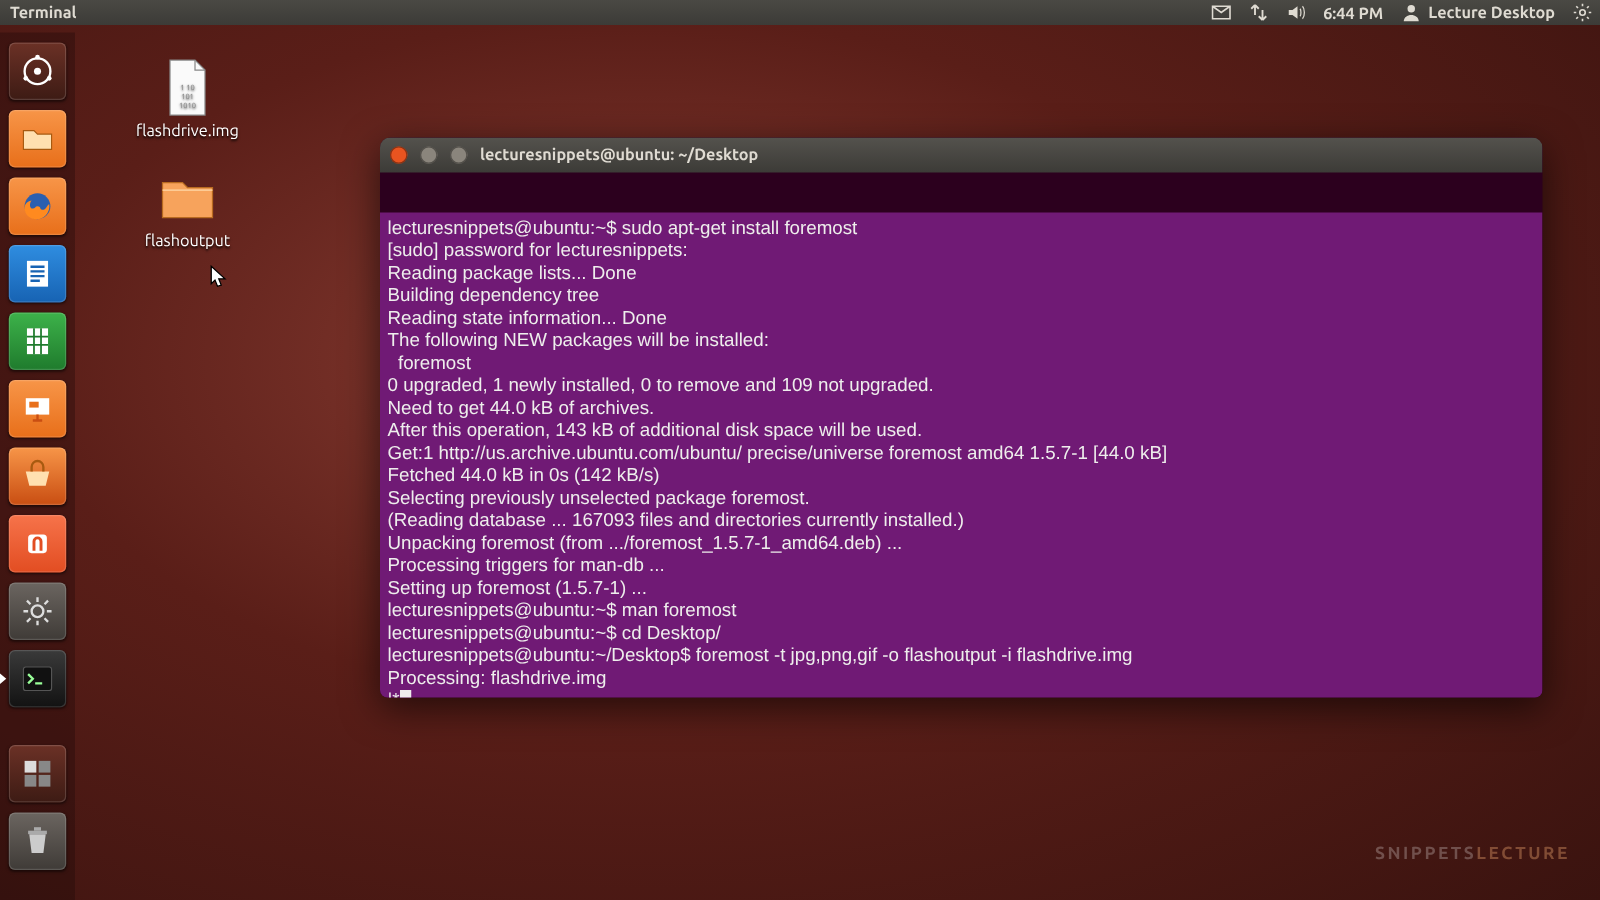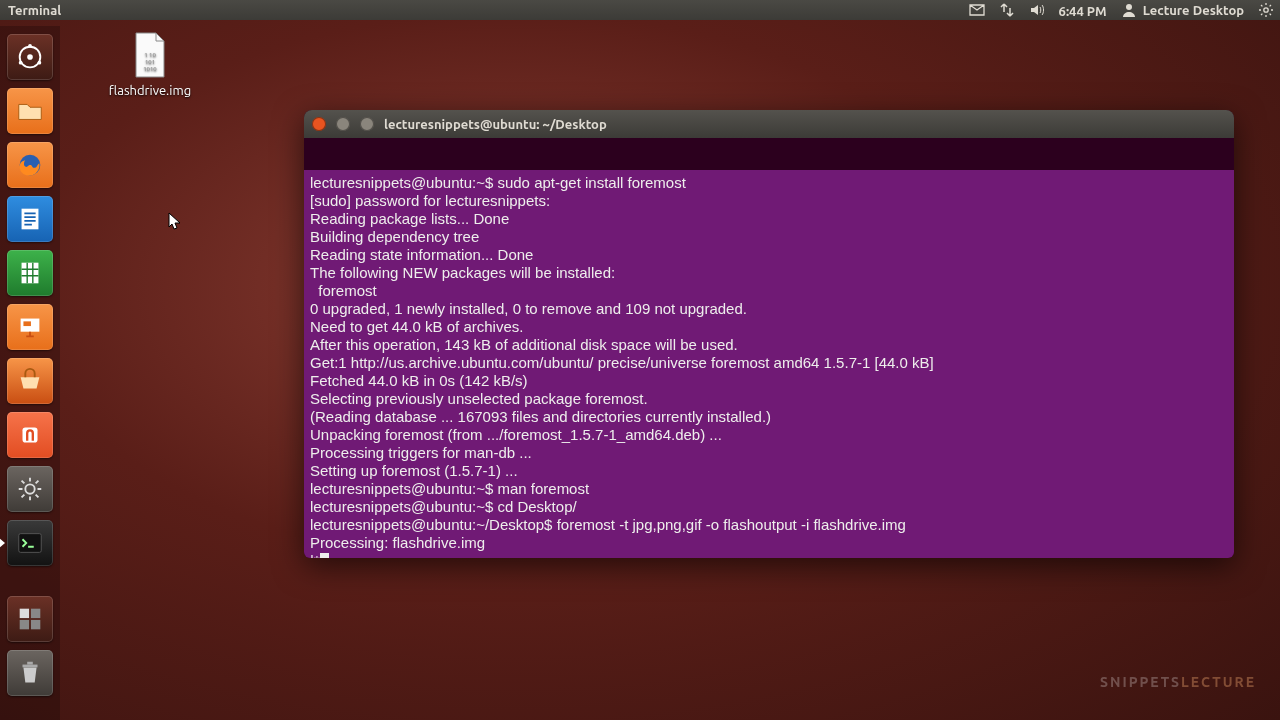--- a/index.html
+++ b/index.html
@@ -240,31 +240,40 @@
         <svg viewBox="0 0 32 32">
           <path d="M9 10h14l-2 16H11z" fill="#ccc"></path>
           <rect x="8" y="7" width="16" height="3" fill="#aaa"></rect>
           <rect x="13" y="4" width="6" height="3" fill="#aaa"></rect>
         </svg>
       </div>
     </div>
 </div>
 
 <div class="desktop">
-  <div class="dicon" style="left:30px; top:5px;">
+  <div class="dicon" style="left:30px; top:20px;">
     <div class="glyph">
       <svg viewBox="0 0 48 48">
           <path d="M10 2h20l8 8v36H10z" fill="#fafafa" stroke="#888"></path>
           <path d="M30 2v8h8" fill="none" stroke="#888"></path>
           <text x="24" y="26" font-size="6" fill="#888" text-anchor="middle">1 10</text>
           <text x="24" y="33" font-size="6" fill="#888" text-anchor="middle">101</text>
           <text x="24" y="40" font-size="6" fill="#888" text-anchor="middle">1010</text>
         </svg>
     </div>
     <div>flashdrive.img</div>
+  </div>
+  <div class="dicon" style="left:30px; top:108px;">
+    <div class="glyph">
+      <svg viewBox="0 0 48 48">
+          <path d="M4 12h16l4 4h20v24H4z" fill="#f7a35c" stroke="#b86a20"></path>
+          <path d="M4 18h40" stroke="#ffd9a8"></path>
+        </svg>
+    </div>
+    <div>flashoutput</div>
   </div>
 
   <div class="cursor" style="left:108px; top:186px;">
     <svg viewBox="0 0 14 20">
         <path d="M1 1v14l3-3 2 5 3-1-2-5h5z"></path>
       </svg>
   </div>
 
   <div class="watermark">
     <span>SNIPPETS</span><span class="snip">LECTURE</span>

